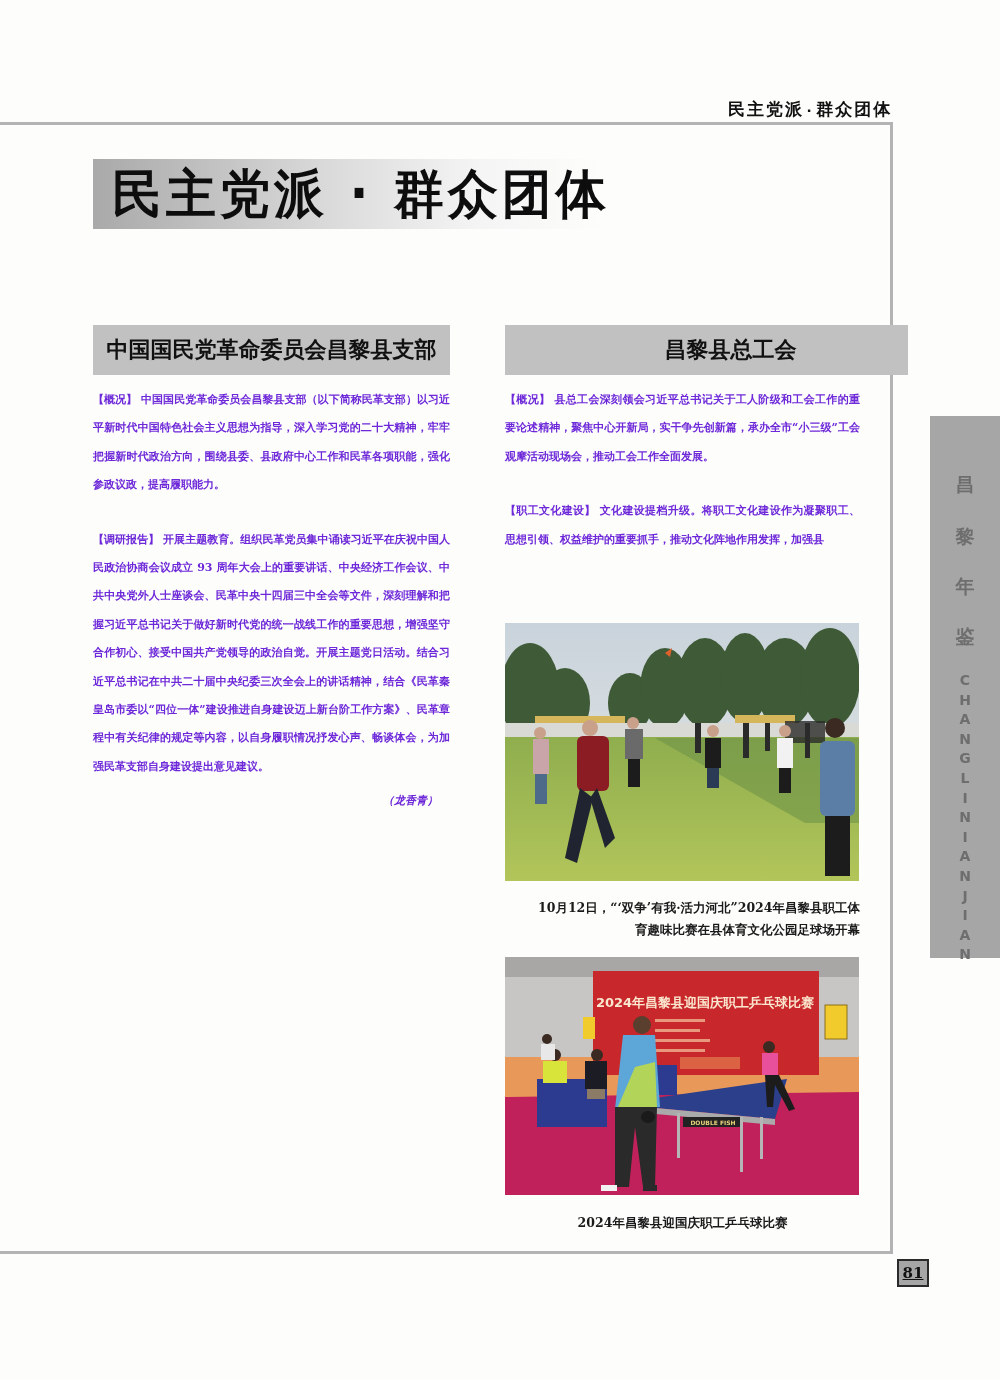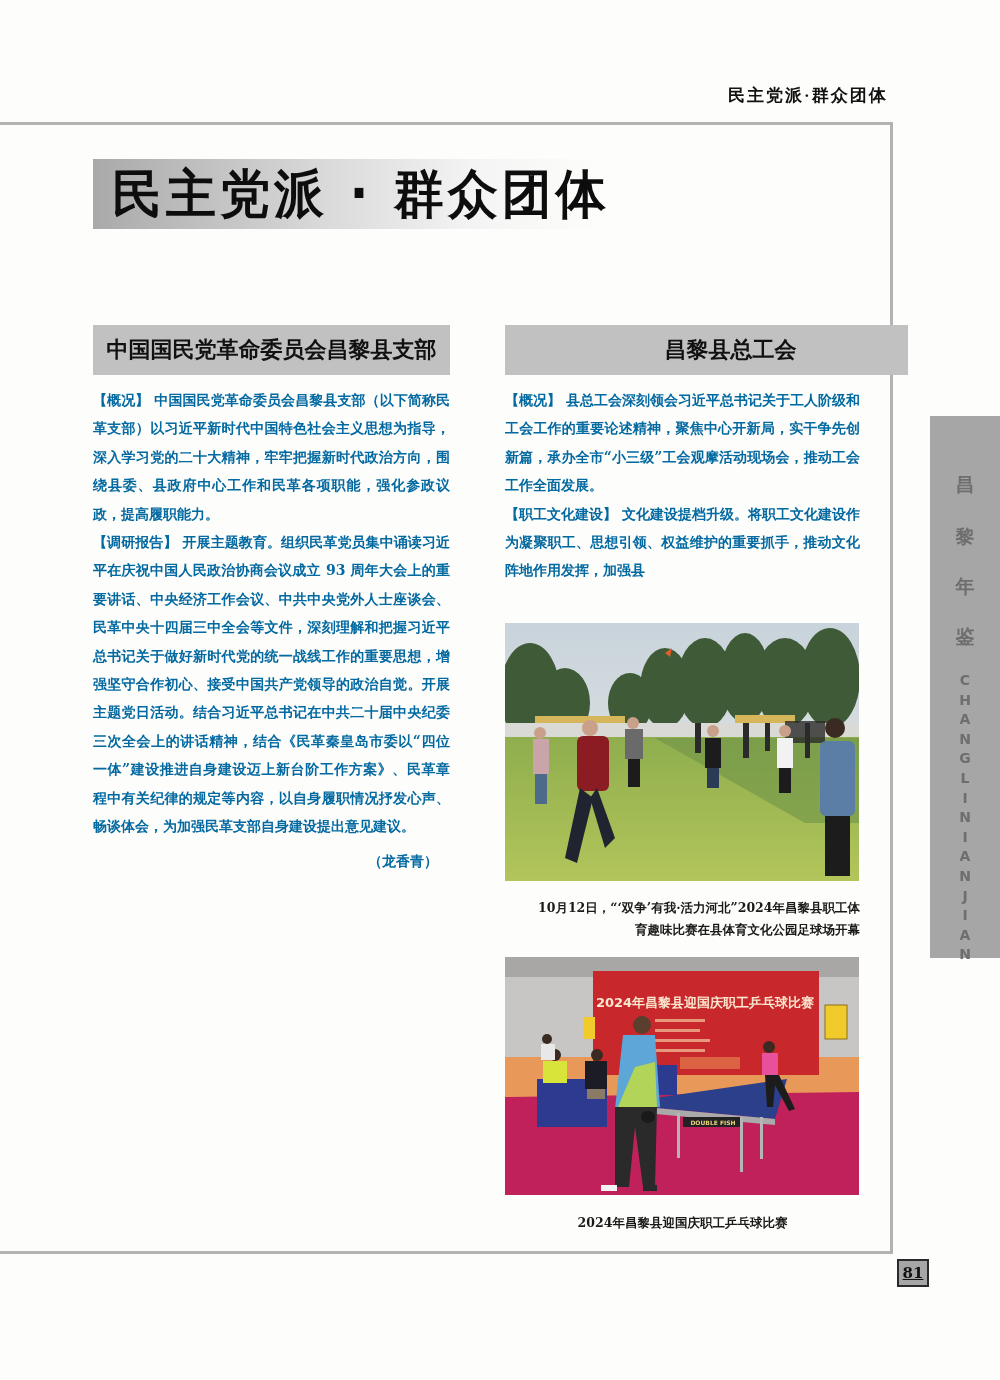--- a/index.html
+++ b/index.html
@@ -1,22 +1,22 @@
 <!DOCTYPE html>
 <html><head>
 <meta charset="utf-8">
 <style>
   html, body { margin: 0; padding: 0; }
   body {
     width: 1000px; height: 1380px; background: #fdfdfb; position: relative; overflow: hidden;
     font-family: "DejaVu Serif", "Liberation Serif", serif; color: #1a1a1a;
   }
   .running-head {
-    position: absolute; left: 728px; top: 84px; font-size: 17px; font-weight: bold;
-    letter-spacing: 2px; color: #111; font-family: Liberation Serif, serif;
+    position: absolute; left: 728px; top: 98px; font-size: 17px; font-weight: bold;
+    letter-spacing: 2px; color: #111; font-family: Liberation Mono, monospace;
   }
   .frame {
     position: absolute; left: 0; top: 122px; width: 893px; height: 1132px;
     border-top: 3px solid #b3b3b3; border-right: 3px solid #b3b3b3; border-bottom: 3px solid #b3b3b3;
     box-sizing: border-box;
   }
   .title-banner {
     position: absolute; left: 93px; top: 159px; width: 510px; height: 70px;
     background: linear-gradient(90deg, #a9a9a9 0%, #d9d9d9 45%, #f4f4f4 75%, #fdfdfb 100%);
   }
@@ -24,27 +24,27 @@
     position: absolute; left: 112px; top: 162px; font-size: 50px; font-weight: bold;
     font-family: "DejaVu Sans", sans-serif; letter-spacing: 4px; color: #0d0d0d; line-height: 64px;
     transform: scaleY(1.05);
   }
   .sec-header {
     position: absolute; height: 50px; background: #c1c1c1;
     display: flex; align-items: center; justify-content: center;
     font-family: Liberation Sans, sans-serif; font-weight: bold; font-size: 22px; color: #111;
   }
   .col {
-    position: absolute; font-size: 14px; line-height: 28.4px; font-weight: bold;
-    text-align: justify; color: #0369a1;
+    position: absolute; font-size: 11px; line-height: 28.4px; font-weight: bold;
+    text-align: justify; color: #6d28d9;
   }
   .col p { margin: 0; text-indent: 0; }
-  .col p + p { }
+  .col p + p { margin-top: 26px; }
   .tag { font-weight: bold; }
-  .credit { text-align: right; margin-top: 6px; padding-right: 12px; }
+  .credit { text-align: right; margin-top: 6px; font-style: italic; padding-right: 12px; }
   .photo { position: absolute; overflow: hidden; }
   .caption {
     position: absolute; font-size: 12.5px; font-weight: bold; line-height: 22px; color: #1a1a1a; text-align: right;
   }
   .side-tab {
     position: absolute; left: 930px; top: 416px; width: 70px; height: 542px; background: #a6a6a6;
   }
   .side-cn { position: absolute; left: 0; width: 70px; text-align: center; font-size: 19px; font-weight: bold; color: #6e6e6e; }
   .side-en {
     position: absolute; left: 0; top: 255px; width: 70px; text-align: center;

